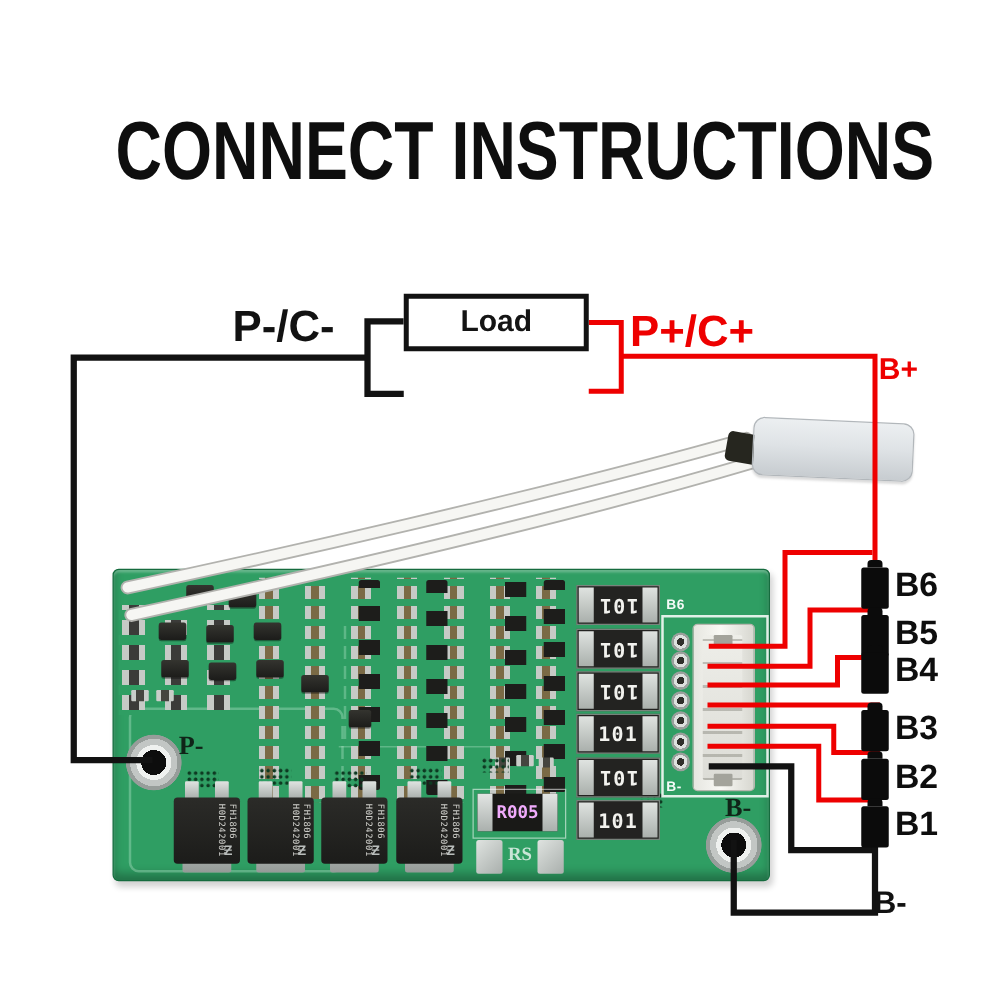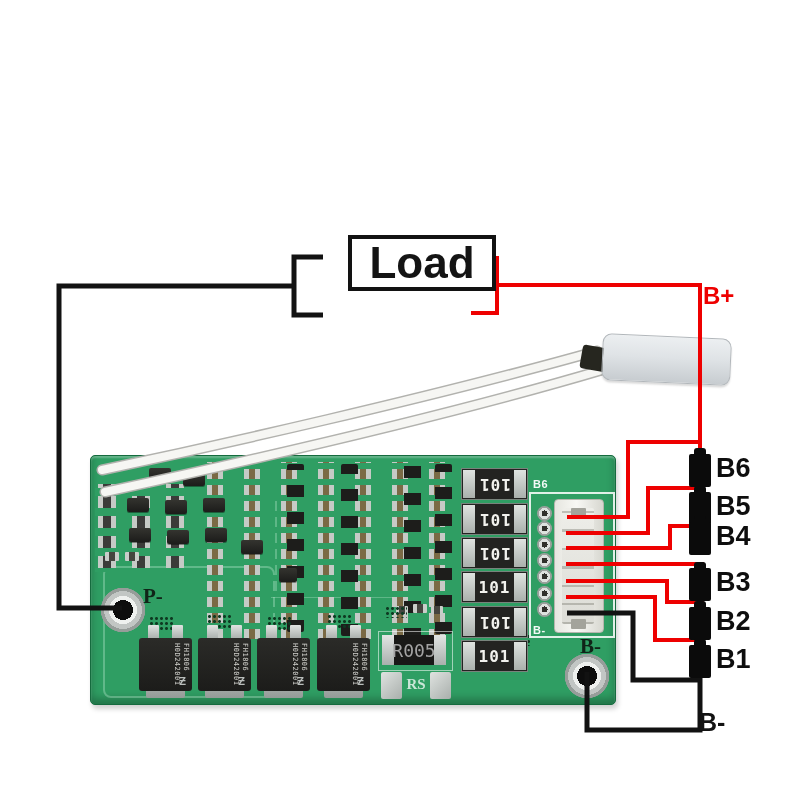--- a/index.html
+++ b/index.html
@@ -9,21 +9,21 @@
   .abs{position:absolute;}
   svg.layer{position:absolute;left:0;top:0;pointer-events:none;}
 
   
   #title{left:0;top:82px;width:800px;text-align:center;font-size:66px;font-weight:700;color:#0e0e0e;}
   #title span{display:inline-block;transform:scaleX(.78);transform-origin:center;white-space:nowrap;}
 
   
   .iobox{box-sizing:border-box;background:#fff;border:4px solid #121212;display:flex;
          align-items:center;justify-content:center;font-weight:700;color:#141414;z-index:35;}
-  #boxLoad{left:323px;top:235px;width:148px;height:56px;font-size:44px;margin-left:25px;}
+  #boxLoad{left:323px;top:235px;width:148px;height:46px;font-size:24px;}
   #boxCharger{left:323px;top:291px;width:148px;height:45px;font-size:33px;}
   #lblNeg{left:186px;top:242px;font-size:35px;font-weight:700;color:#121212;z-index:35;}
   #lblPos{left:504px;top:246px;font-size:35px;font-weight:700;color:var(--red);z-index:35;}
   #lblBp {left:703px;top:282px;font-size:24px;font-weight:700;color:var(--red);z-index:35;}
   #lblBm {left:699px;top:708px;font-size:25px;font-weight:700;color:#121212;z-index:45;}
 
   
   .cell{left:689px;width:22px;height:40px;z-index:40;}
   .cell .nub{width:12px;height:6px;margin:0 auto;background:#0b0b0b;border-radius:3px 3px 0 0;}
   .cell .bod{width:22px;height:33px;background:#0b0b0b;border-radius:2px;}
@@ -88,30 +88,33 @@
   .fetmk{position:absolute;writing-mode:vertical-rl;font-size:7px;line-height:1;color:rgba(235,235,230,.85);
          font-family:"DejaVu Sans Mono",monospace;letter-spacing:.5px;}
   .fetdot{position:absolute;left:5px;bottom:5px;width:11px;height:11px;border-radius:50%;
           background:radial-gradient(circle,#55595六 0,#4c504e 60%,#2a2a28 100%);}
   .fetlogo{position:absolute;right:6px;bottom:4px;color:#b9bdbb;font-size:11px;font-weight:700;}
   
   .shuntwrap{left:287px;top:175px;width:73px;height:38px;border:1.5px solid rgba(255,255,255,.55);}
   .shunt{left:3px;top:3px;width:64px;height:30px;background:#191917;display:flex;align-items:center;justify-content:center;}
   .shunt:before,.shunt:after{content:"";position:absolute;top:0;bottom:0;width:12px;background:linear-gradient(180deg,#e2e5e3,#aab0ad);}
   .shunt:before{left:0;}.shunt:after{right:0;}
-  .shunt span{color:#a3a3a3;font-size:18px;font-weight:400;font-family:"DejaVu Sans Mono",monospace;z-index:1;}
+  .shunt span{color:#f0abfc;font-size:14px;font-weight:700;font-family:"DejaVu Sans Mono",monospace;z-index:1;}
   .rspad{top:216px;width:21px;height:27px;background:linear-gradient(135deg,#dfe3e0,#a9afac);border-radius:2px;}
   .rstxt{left:311px;top:220px;width:28px;text-align:center;font-family:"Liberation Serif",serif;
          font-size:15px;font-weight:700;color:rgba(240,248,244,.8);}
 </style>
 </head>
 <body>
 
 <div id="canvas">
 
+  <div class="abs" id="title">
+    <span>CONNECT INSTRUCTIONS</span>
+  </div>
 
   <div class="abs" id="board">
     <div class="abs traceframe"></div>
     <div class="abs traceline" style="left:180px;top:140px;width:125px;height:2px;"></div>
     <div class="abs traceline" style="left:184px;top:40px;width:2px;height:96px;"></div>
 
     <div class="abs smdleft"></div>
     <div class="abs smdfield"></div>
 
     <div class="abs diodecol" style="left:196px;height:168px;"></div>
@@ -253,20 +256,22 @@
       <path d="M566 548 H670 V526 H704"></path>
       <path d="M566 564 H704"></path>
       <path d="M566 581 H667 V602 H704"></path>
       <path d="M566 597 H655 V640 H704"></path>
     </g>
   </svg>
 
   <div class="abs iobox" id="boxLoad">
       <span>Load</span>
     </div>
+  <div class="abs" id="lblNeg">P-/C-</div>
+  <div class="abs" id="lblPos">P+/C+</div>
   <div class="abs" id="lblBp">B+</div>
   <div class="abs" id="lblBm">B-</div>
 
   <div class="abs cell" style="top:448px;">
     <div class="nub"></div>
       <div class="bod"></div>
     <div class="clbl">B6</div>
   </div>
   <div class="abs cell" style="top:486px;">
     <div class="nub"></div>

